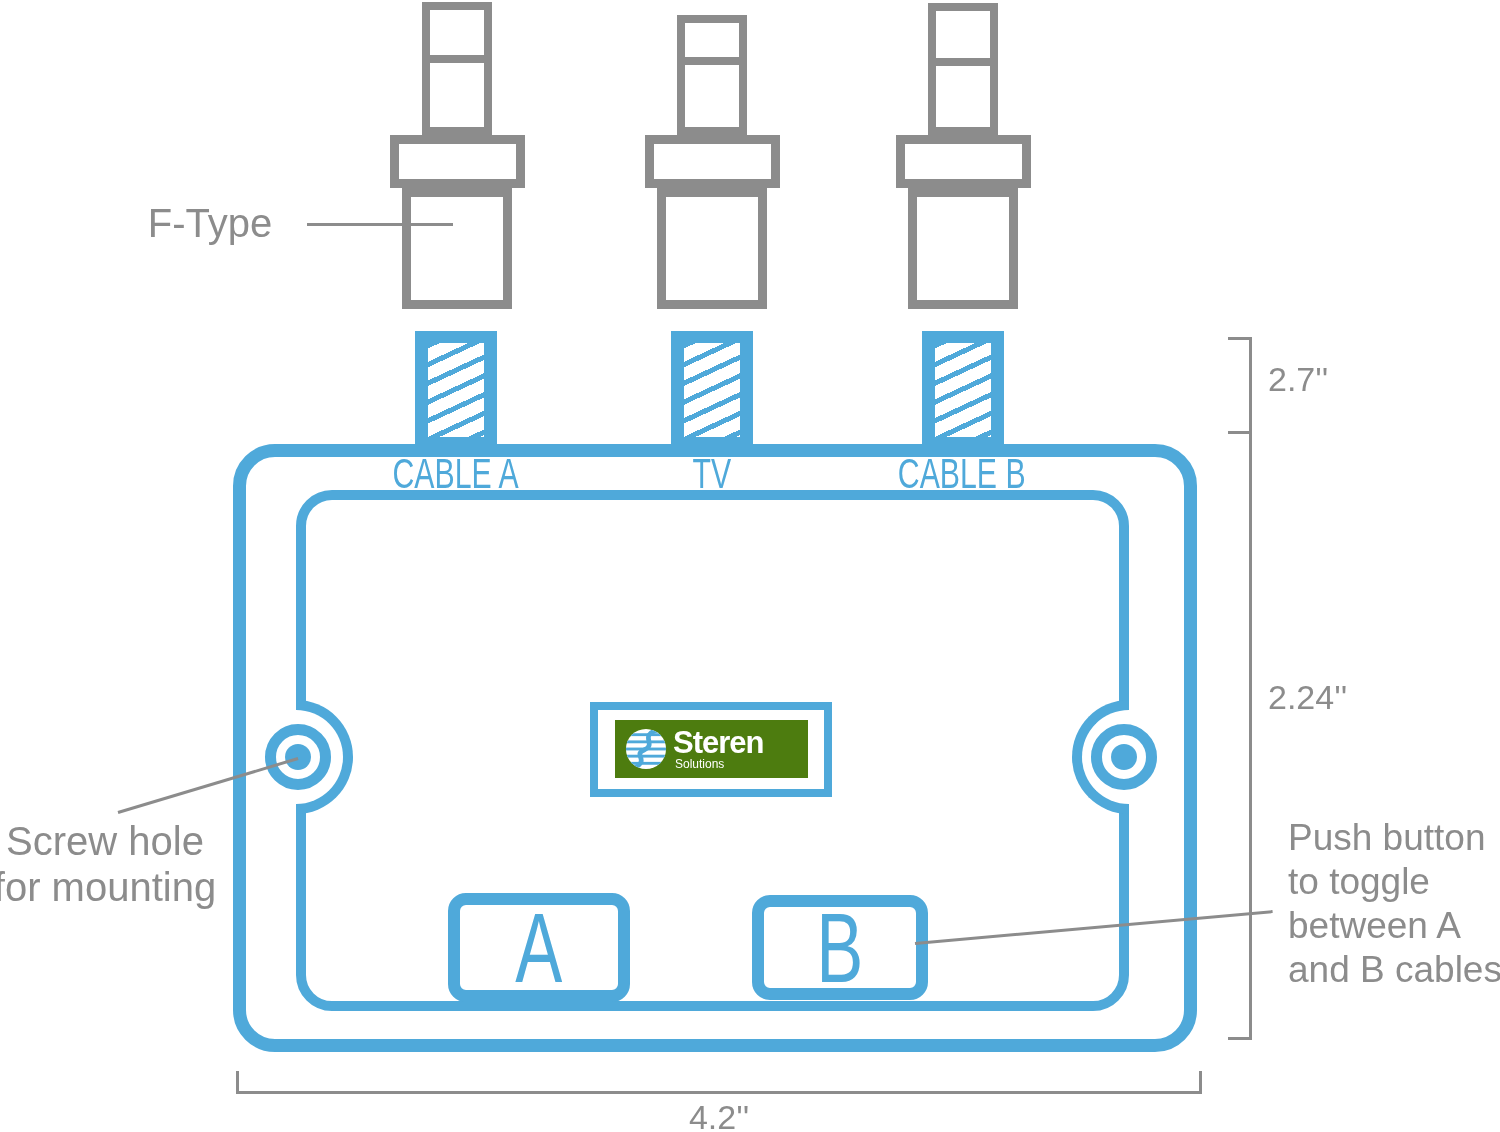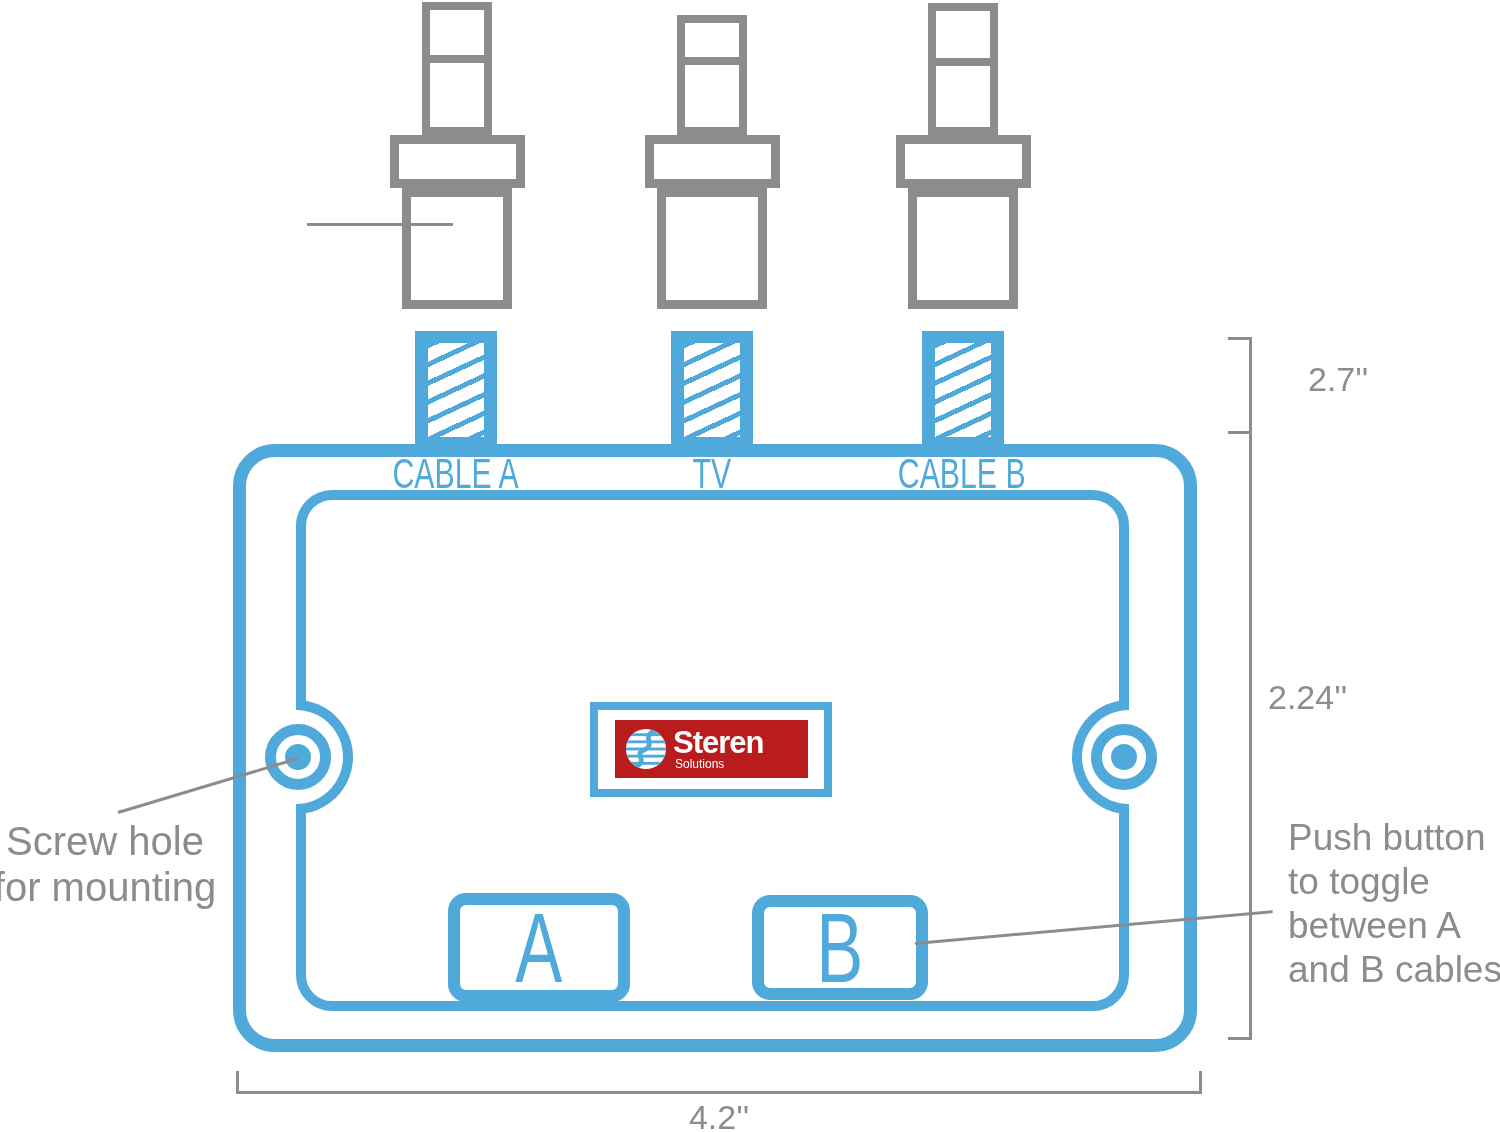--- a/index.html
+++ b/index.html
@@ -30,21 +30,21 @@
   .port-label { width:200px; text-align:center; color:#4FA9DA; font-size:42px; line-height:42px;
                 font-weight:400; white-space:nowrap; }
   .cond { display:inline-block; transform:scaleX(0.72); transform-origin:center; }
 
   .ab-btn { border:12px solid #4FA9DA; border-radius:18px; background:#fff;
             display:flex; align-items:center; justify-content:center; }
   .ab-letter { color:#4FA9DA; font-size:98px; line-height:98px; font-weight:400; }
 
   
   .logo-plate { border:8px solid #4FA9DA; background:#fff; }
-  .logo-inner { background:#b91c1c; display:flex; align-items:center; padding:7px 10px; gap:6px; }
+  .logo-inner { background:#4d7c0f; display:flex; align-items:center; padding:7px 10px; gap:6px; }
   .logo-text { display:flex; flex-direction:column; }
   .logo-brand { color:#fff; font-size:31px; line-height:30px; font-weight:700; letter-spacing:-1px; }
   .logo-sub   { color:#fff; font-size:12px; line-height:13px; font-weight:400; margin-left:2px; }
 
   
   .note { color:#8C8C8C; font-size:40px; line-height:46px; text-align:center; }
   .dim-text { color:#8C8C8C; font-size:34px; white-space:nowrap; }
   .push-note { color:#8C8C8C; font-size:37px; line-height:44px; text-align:left; }
   .leader { height:3px; background:#8C8C8C; transform-origin:0 50%; }
   .dim-line { background:#8C8C8C; }
@@ -121,20 +121,21 @@
   </div>
 
   <div class="abs ab-btn" style="left:448px; top:893px; width:182px; height:109px;">
     <span class="ab-letter cond">A</span>
   </div>
   <div class="abs ab-btn" style="left:752px; top:895px; width:176px; height:105px;">
     <span class="ab-letter cond">B</span>
   </div>
 
   <div class="abs note" style="left:95px; top:200px; width:230px;">
+    <div>F-Type</div>
   </div>
   <div class="abs leader" style="left:307px; top:223px; width:146px;"></div>
 
   <div class="abs note" style="left:-10px; top:818px; width:230px;">
     <div>Screw hole</div>
     <div>for mounting</div>
   </div>
   <div class="abs leader" style="left:118px; top:811px; width:188px; transform:rotate(-16.7deg);"></div>
 
   <div class="abs push-note" style="left:1288px; top:816px; width:220px;">
@@ -142,21 +143,21 @@
     <div>to toggle</div>
     <div>between A</div>
     <div>and B cables</div>
   </div>
   <div class="abs leader" style="left:915px; top:942px; width:359px; transform:rotate(-5.1deg);"></div>
 
   <div class="abs dim-line" style="left:1249px; top:337px; width:3px; height:703px;"></div>
   <div class="abs dim-line" style="left:1228px; top:337px;  width:24px; height:3px;"></div>
   <div class="abs dim-line" style="left:1228px; top:431px;  width:24px; height:3px;"></div>
   <div class="abs dim-line" style="left:1228px; top:1037px; width:24px; height:3px;"></div>
-  <div class="abs dim-text" style="left:1268px; top:360px;margin-left:40px;">2.7''</div>
+  <div class="abs dim-text" style="left:1268px; top:360px;">2.7''</div>
   <div class="abs dim-text" style="left:1268px; top:678px;">2.24''</div>
 
   <div class="abs dim-line" style="left:236px; top:1091px; width:966px; height:3px;"></div>
   <div class="abs dim-line" style="left:236px;  top:1071px; width:3px; height:22px;"></div>
   <div class="abs dim-line" style="left:1199px; top:1071px; width:3px; height:22px;"></div>
   <div class="abs dim-text" style="left:619px; top:1098px; width:200px; text-align:center;">4.2''</div>
 
 </div>
 
 </body></html>

